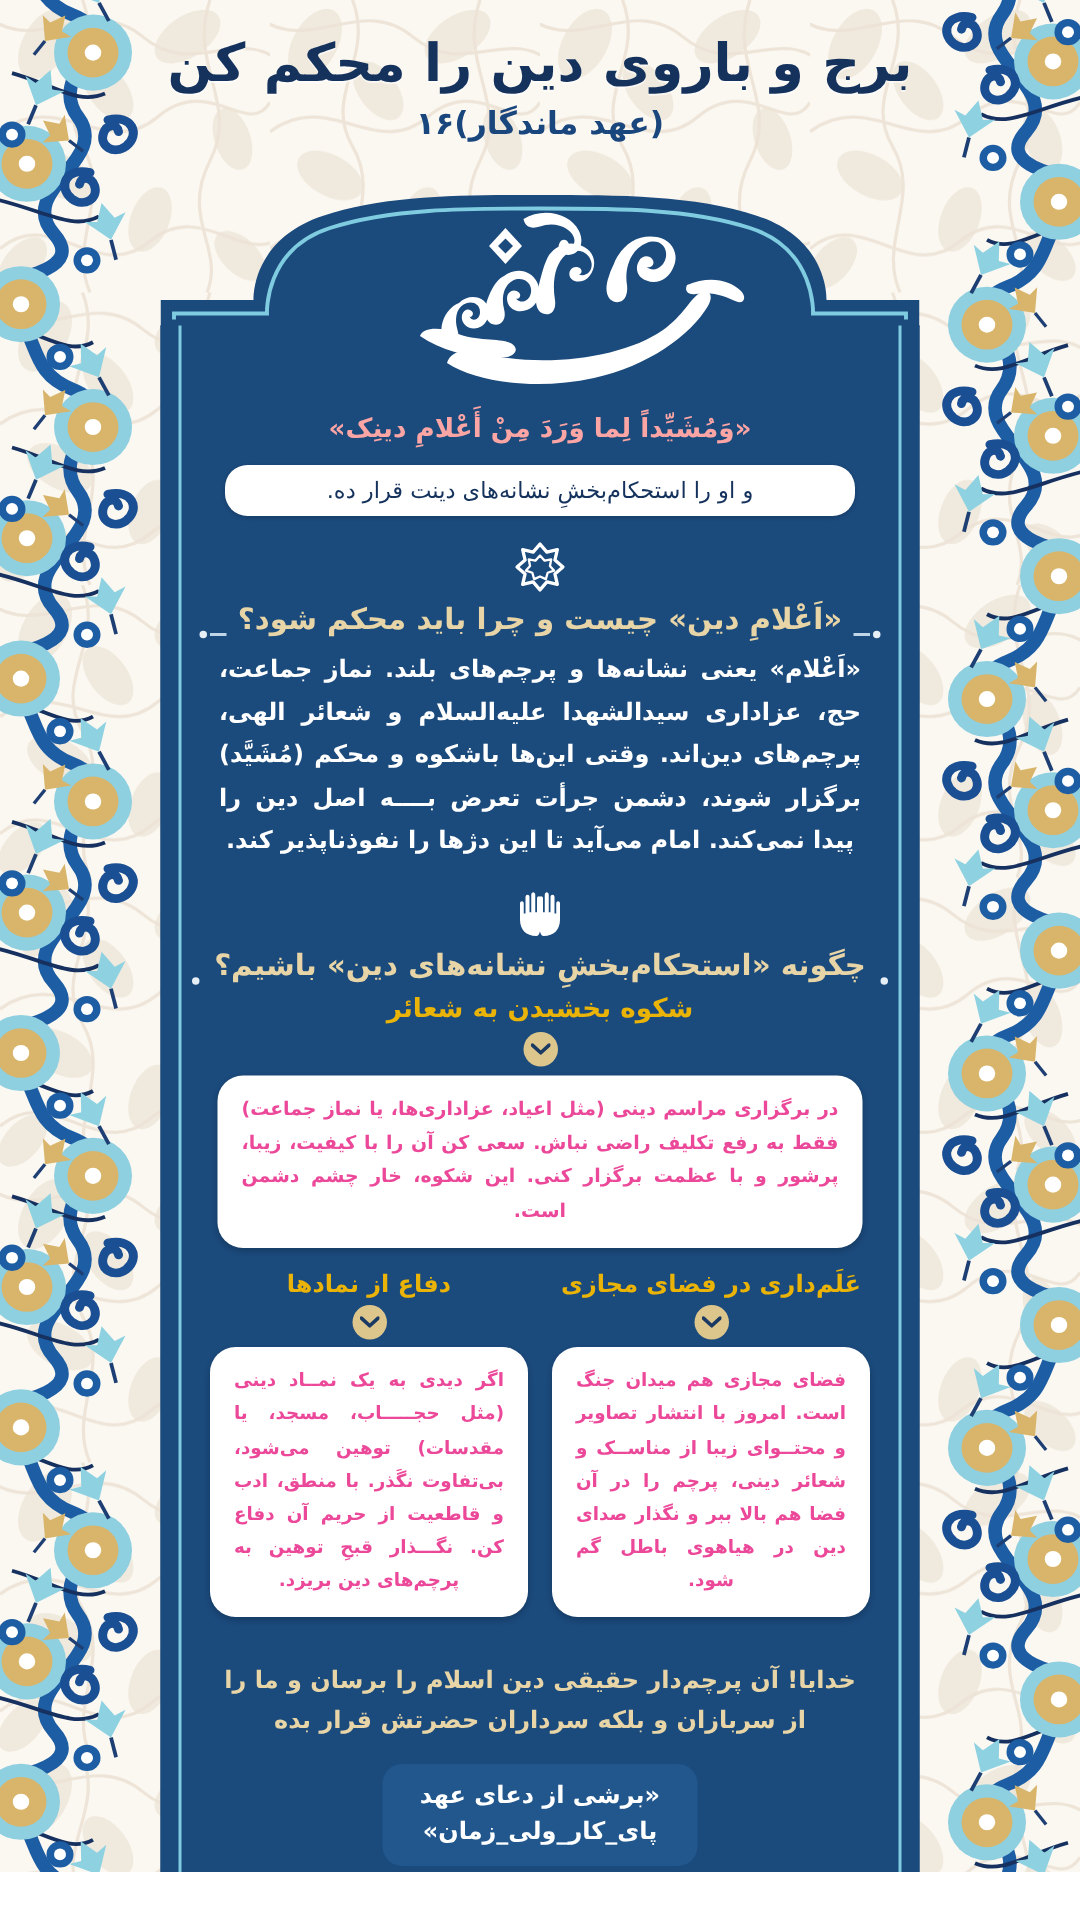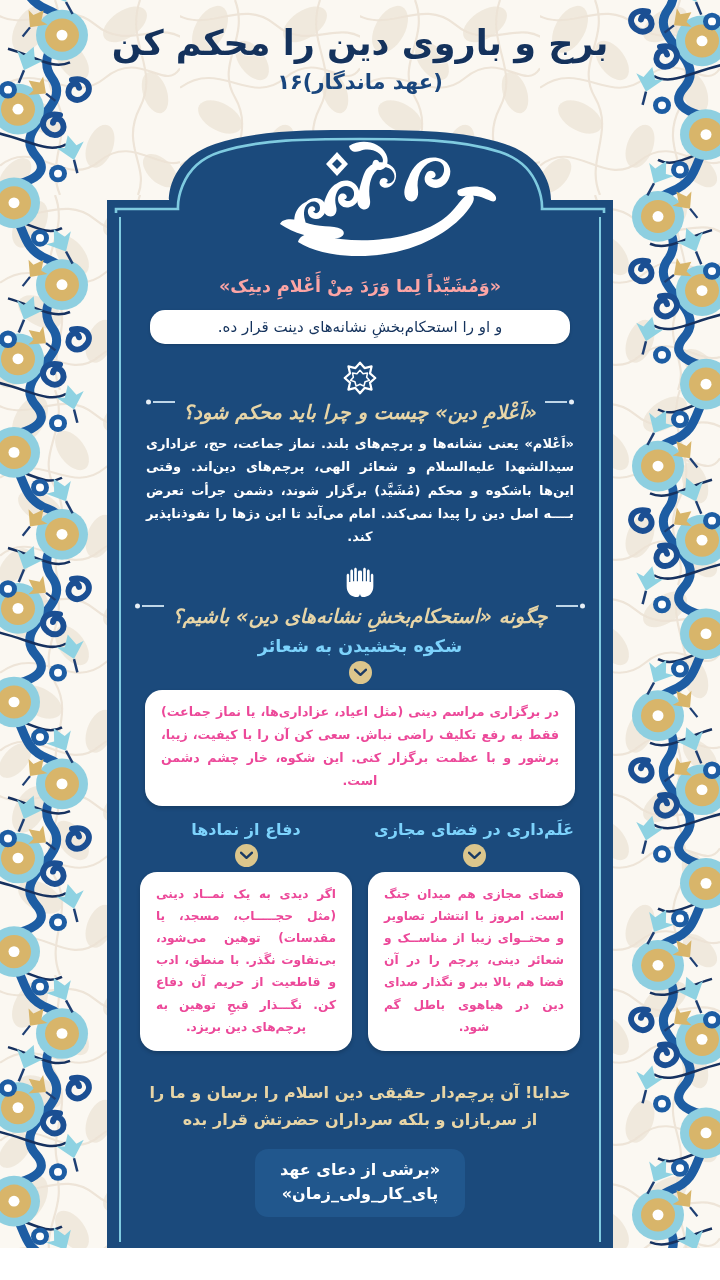--- a/index.html
+++ b/index.html
@@ -142,25 +142,24 @@
   
   .icon-orn{
     display:flex; justify-content:center;
     margin:17px auto 6px;
   }
   .icon-orn svg{ display:block; }
 
   
   .sec-head{
     display:flex;
-    align-items:flex-start;
+    align-items:flex-end;
     justify-content:center;
     gap:8px;
     margin:2px 0 6px;
-    font-style:italic;
   }
   .sec-head .rule{
     flex:1 1 auto;
     height:2px;
     background:#bfd6e8;
     position:relative;
     max-width:22px;
   }
   .sec-head .rule::after{
     content:"";
@@ -175,33 +174,33 @@
     color:#e7d5a7;
     font-size:19.5px;
     font-weight:bold;
     white-space:nowrap;
     direction:rtl;
   }
 
   
   .para{
     color:#ffffff;
-    font-size:13px;
+    font-size:16px;
     font-weight:bold;
     line-height:1.78;
     text-align:justify;
     text-align-last:center;
     direction:rtl;
     padding:2px 6px 0;
   }
 
   
   .sub-head{
     text-align:center;
-    color:#7dd3fc;
+    color:#eab308;
     font-size:17.5px;
     font-weight:bold;
     margin-top:8px;
     direction:rtl;
   }
 
   
   .chev{
     width:23px; height:23px;
     margin:5px auto 0;

